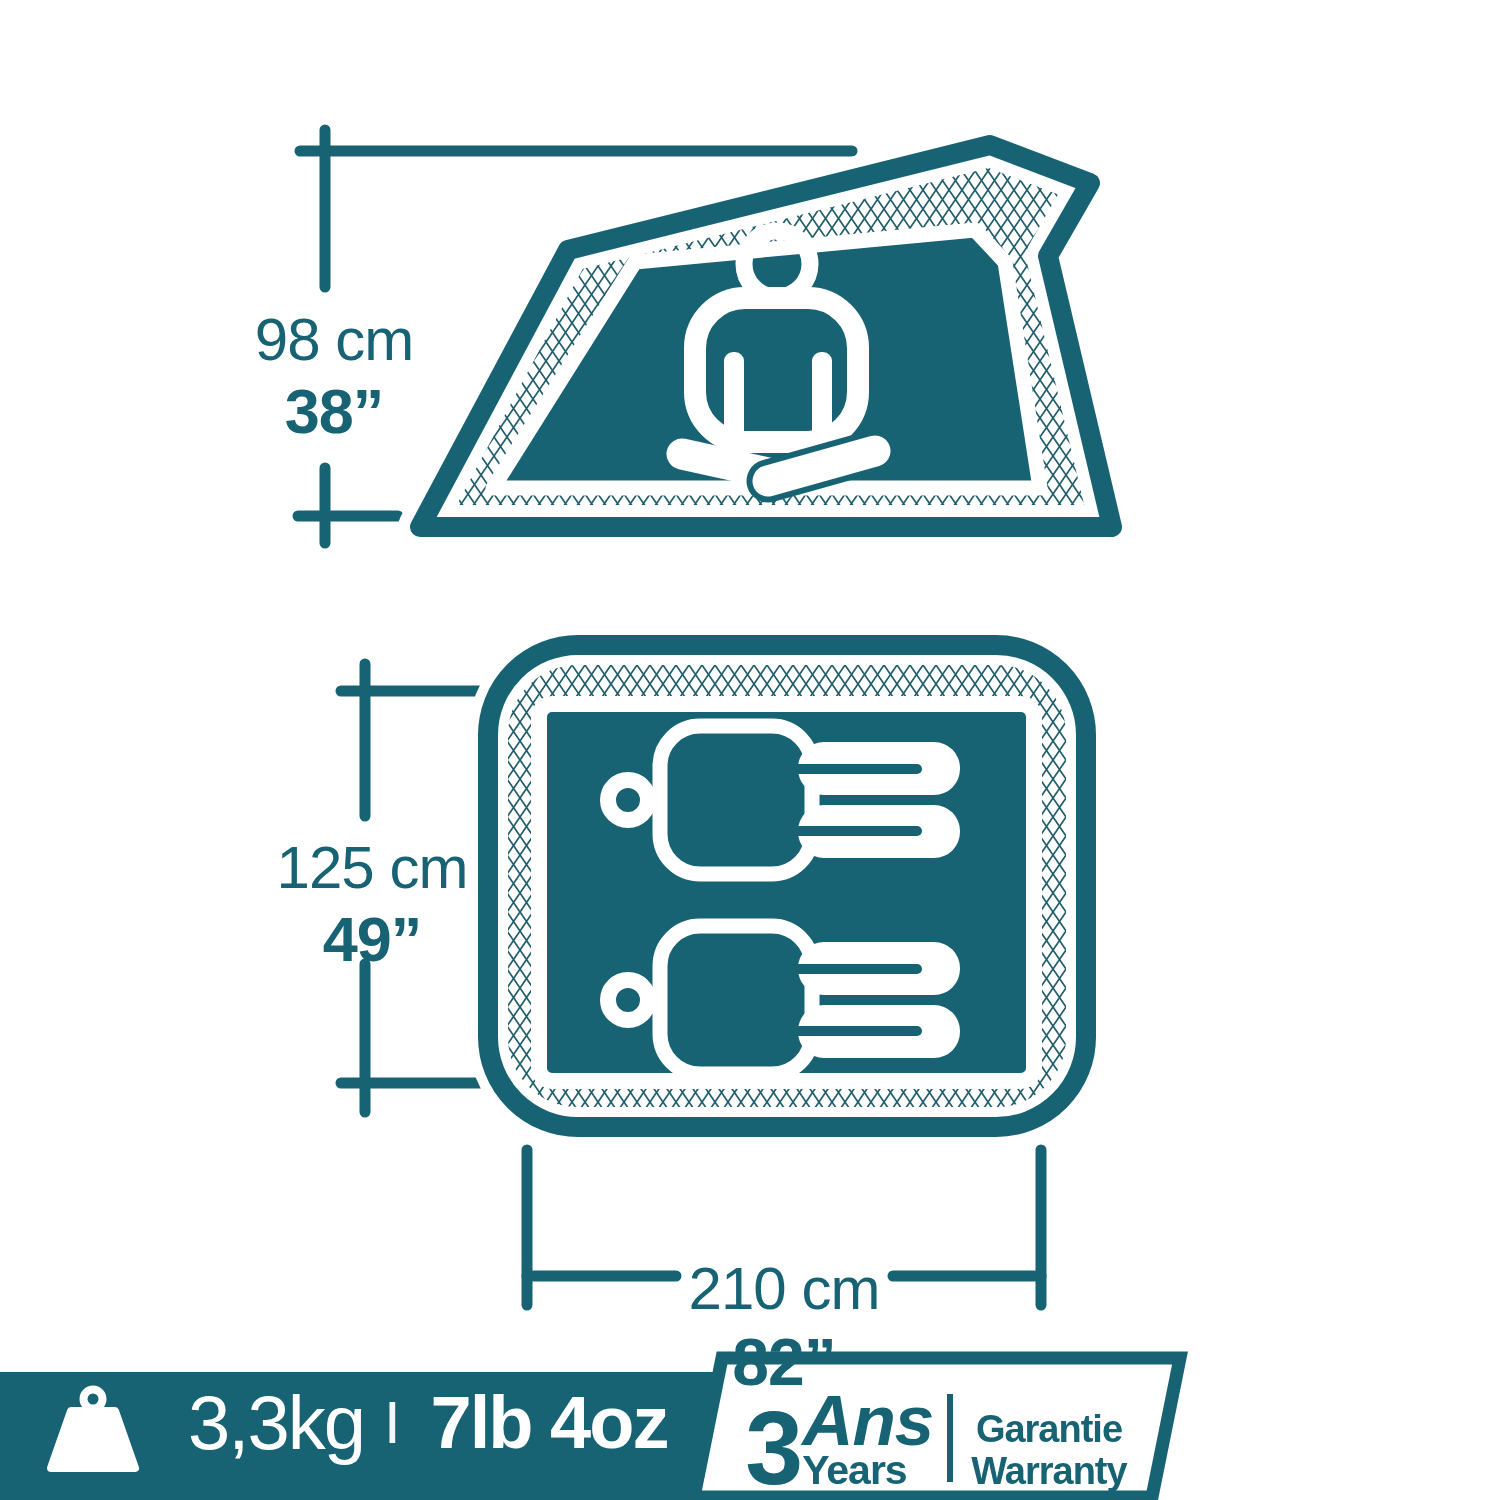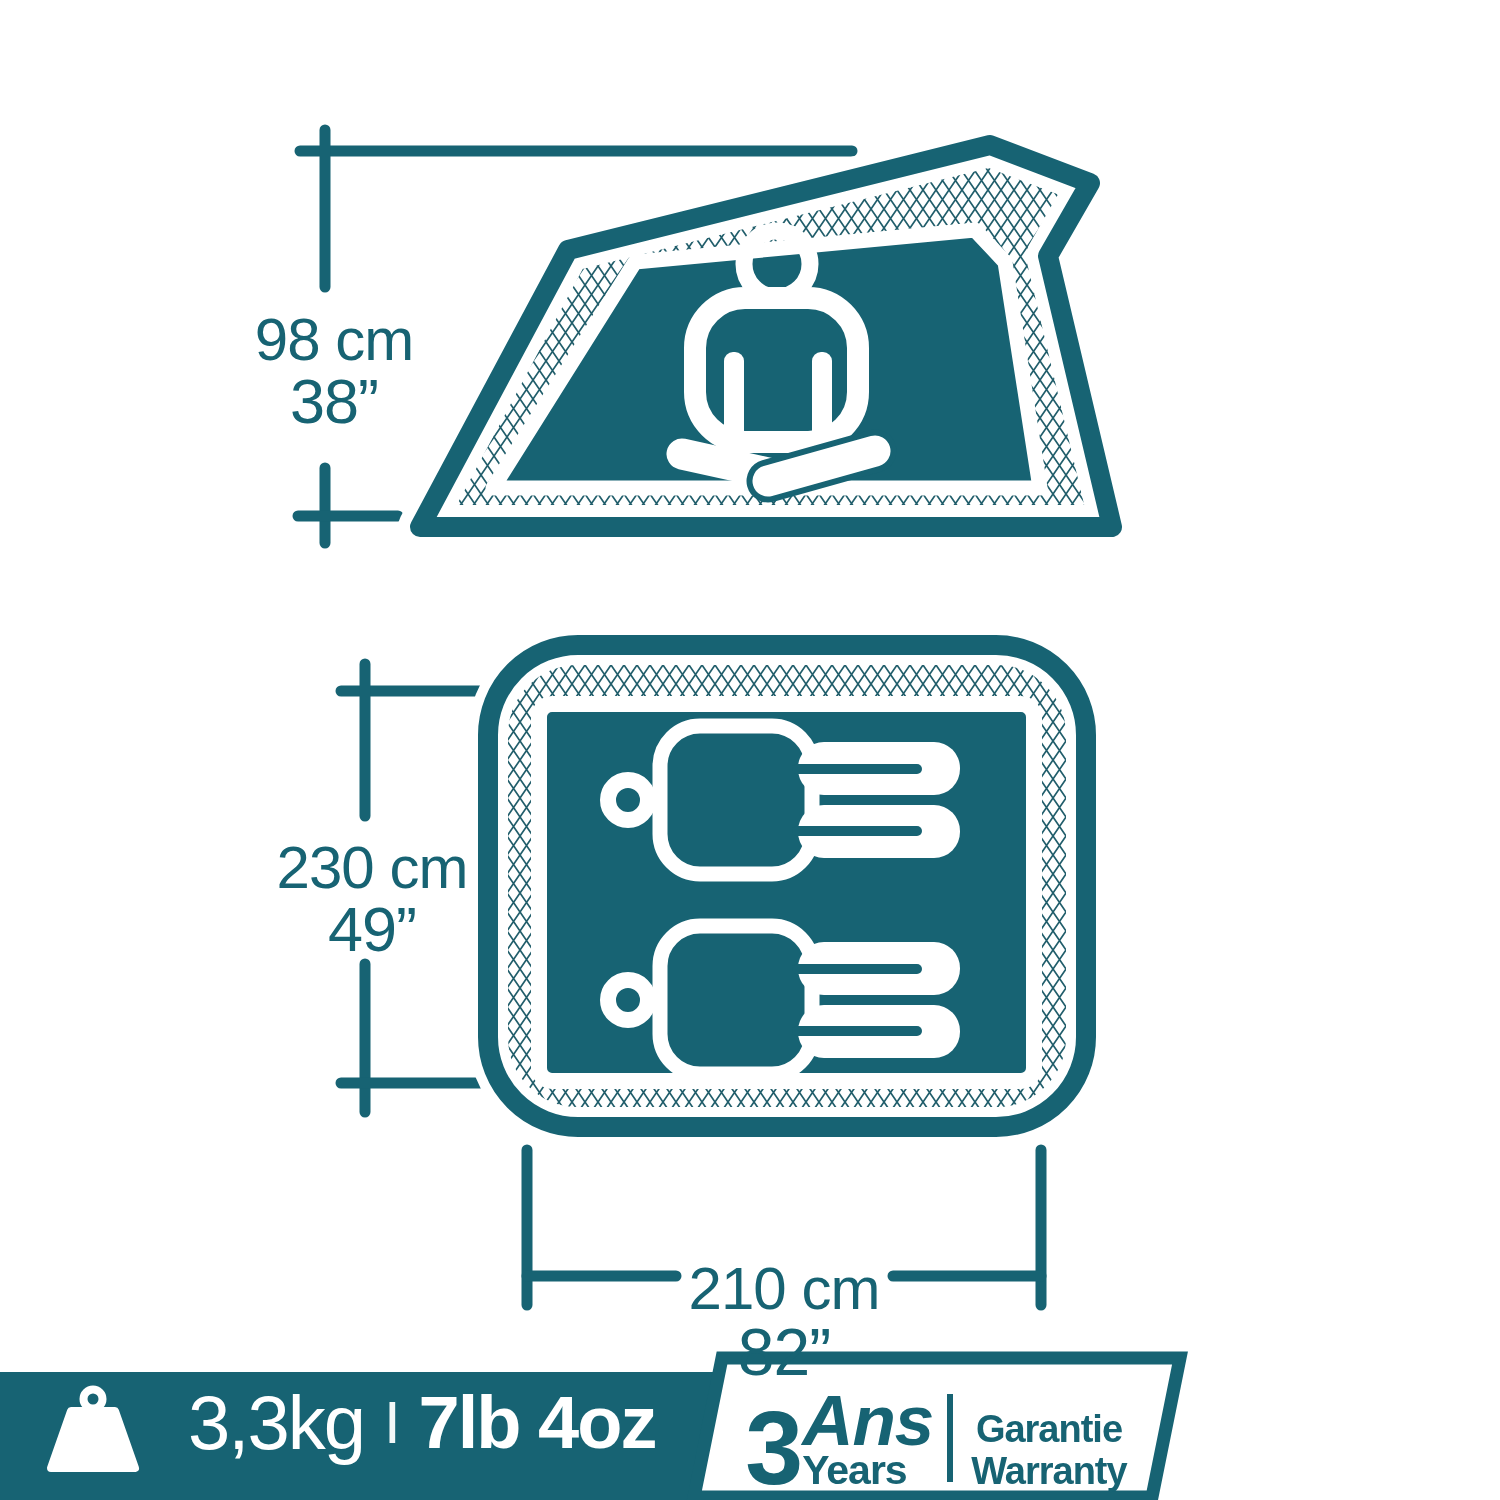--- a/index.html
+++ b/index.html
@@ -2,26 +2,26 @@
 <html><head>
 <meta charset="utf-8">
 <style>
   html,body{margin:0;padding:0;background:#ffffff;}
   .stage{position:relative;width:1500px;height:1500px;background:#ffffff;overflow:hidden;
          font-family:"Liberation Sans", sans-serif;}
   .stage svg.layer{position:absolute;left:0;top:0;}
   .dim-label{position:absolute;transform:translateX(-50%);text-align:center;color:#176373;
              line-height:1.0;letter-spacing:-1px;}
   .dim-metric{font-size:60px;font-weight:400;white-space:nowrap;}
-  .dim-imperial{font-size:63px;font-weight:400;white-space:nowrap;}
+  .dim-imperial{font-size:63px;font-weight:700;margin-top:10px;white-space:nowrap;}
   .footer-text{position:absolute;left:188px;top:1372px;height:100px;display:flex;
                align-items:center;gap:20px;color:#ffffff;letter-spacing:-2px;}
   .footer-metric{font-size:76px;font-weight:400;white-space:nowrap;}
   .footer-sep{font-size:60px;font-weight:400;opacity:.95;}
-  .footer-imperial{font-size:74px;font-weight:700;white-space:nowrap;}
+  .footer-imperial{font-size:74px;font-weight:700;white-space:nowrap;margin-left:12px;}
   .badge-content{position:absolute;left:706px;top:1368px;width:460px;height:116px;
                  display:flex;align-items:flex-end;justify-content:center;color:#176373;
                  letter-spacing:-1px;}
   .badge-number{font-size:104px;font-weight:700;line-height:1;margin-bottom:-16px;}
   .badge-col{display:flex;flex-direction:column;align-items:flex-start;margin-bottom:-7px;}
   .badge-ans{font-size:71px;font-weight:700;line-height:.82;font-style:italic;}
   .badge-years{font-size:41px;font-weight:700;line-height:1;}
   .badge-divider{width:6px;height:88px;background:#176373;margin:0 18px 2px 14px;}
   .badge-col2{display:flex;flex-direction:column;align-items:center;gap:4px;margin-bottom:-6px;}
   .badge-garantie,.badge-warranty{font-size:38px;font-weight:700;line-height:1;}
@@ -106,21 +106,21 @@
       <path d="M722,1358 L1180,1358 L1152,1497 L694,1497 Z" fill="#ffffff" stroke="#176373" stroke-width="13" stroke-linejoin="miter"></path>
     </g>
   </svg>
 
   <div class="dim-label" style="left:334px;top:310px;">
     <div class="dim-metric">98 cm</div>
     <div class="dim-imperial">38”</div>
   </div>
 
   <div class="dim-label" style="left:372px;top:838px;">
-    <div class="dim-metric">230 cm</div>
+    <div class="dim-metric">125 cm</div>
     <div class="dim-imperial">49”</div>
   </div>
 
   <div class="dim-label" style="left:784px;top:1259px;">
     <div class="dim-metric">210 cm</div>
     <div class="dim-imperial" style="font-size:66px;">82”</div>
   </div>
 
   <div class="footer-text">
     <span class="footer-metric">3,3kg</span>

